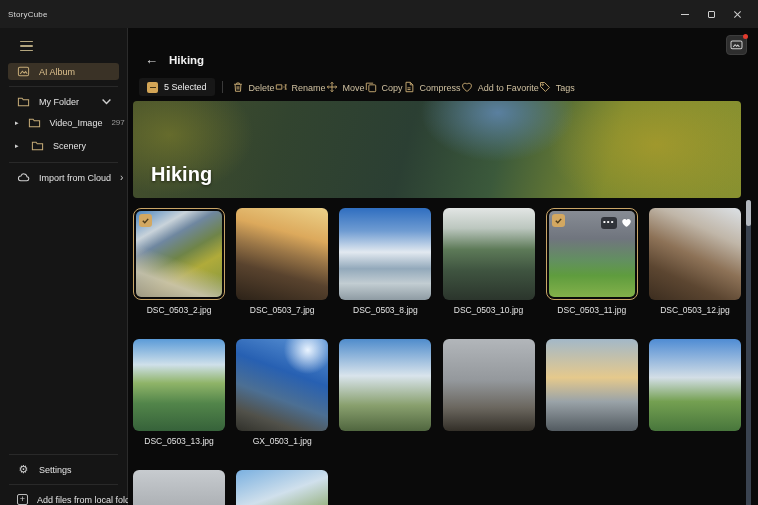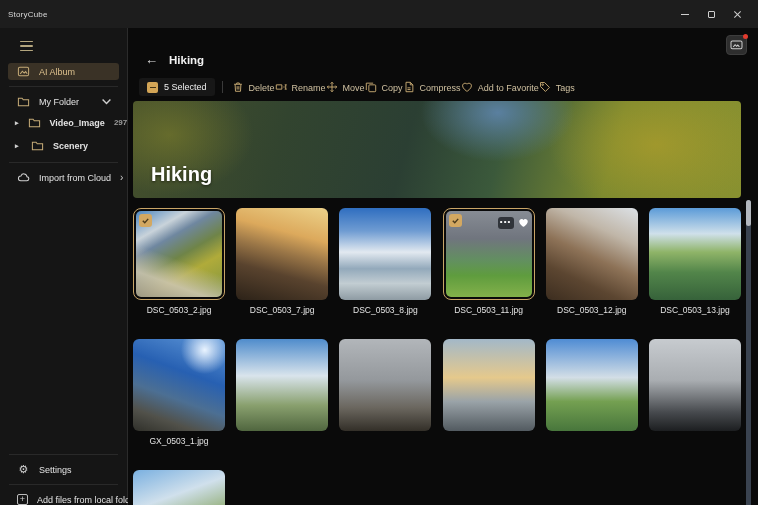--- a/index.html
+++ b/index.html
@@ -22,21 +22,21 @@
   .sidebar { width:128px; background:#151515; border-right:1px solid #2b2b2b; display:flex; flex-direction:column; padding-top:6px; }
   .main { flex:1; background:#0a0a0a; position:relative; }
 
   
   .hamburger { width:30px; height:20px; display:flex; flex-direction:column; justify-content:center; gap:3px; padding-left:12px; margin:2px 0 6px 18px; cursor:pointer; }
   .hamburger i { display:block; width:13px; height:1.6px; background:#b4a67e; border-radius:1px; margin-left:-10px; }
   .side-item { display:flex; align-items:center; gap:9px; height:17px; margin:1px 8px; padding:0 6px 0 9px; border-radius:3px; color:#e3e3e3; font-size:9px; cursor:pointer; }
   .side-item.selected { background:#3a3226; color:#dcc08d; }
   .side-item .lbl { flex:1; white-space:nowrap; }
   .side-item .cnt { color:#9b9b9b; font-size:8px; }
-  .side-item.sub { margin-left:8px; padding-left:7px; height:21px;font-weight:bold; }
+  .side-item.sub { margin-left:8px; padding-left:7px; height:21px; }
   .exp { color:#cfcfcf; font-size:7px; width:7px; }
   .divider { height:1px; background:#292929; margin:5px 9px; }
   .spacer { flex:1; }
   .icon-svg { display:inline-flex; width:13px; height:13px; flex:0 0 13px; align-items:center; justify-content:center; }
   .icon-svg svg { width:13px; height:13px; }
   .tan { color:#c5ab77; }
   .lite { color:#cfcfcf; }
   .gear-glyph { font-size:11px; color:#cfcfcf; width:13px; text-align:center; }
   .plus-sq { width:11px; height:11px; border:1px solid #bdbdbd; border-radius:2px; color:#cfcfcf; font-size:9px; line-height:9px; text-align:center; flex:0 0 11px; }
 
@@ -310,20 +310,27 @@
 
   <div class="cell">
     <div class="thumb">
       <div class="ph" style="background: linear-gradient(rgb(47, 110, 192) 0%, rgb(111, 156, 210) 25%, rgb(226, 233, 240) 48%, rgb(147, 169, 187) 66%, rgb(194, 205, 210) 82%, rgb(142, 155, 163) 100%);"></div>
 
     </div>
     <div class="caption">DSC_0503_8.jpg</div>
   </div>
 
 
+  <div class="cell">
+    <div class="thumb">
+      <div class="ph" style="background: linear-gradient(rgb(226, 229, 228) 0%, rgb(188, 199, 191) 22%, rgb(93, 122, 88) 45%, rgb(63, 84, 64) 68%, rgb(43, 53, 44) 100%);"></div>
+
+    </div>
+    <div class="caption">DSC_0503_10.jpg</div>
+  </div>
 
   <div class="cell sel hov">
     <div class="thumb">
       <div class="ph" style="background: linear-gradient(rgb(135, 140, 148) 0%, rgb(112, 117, 126) 32%, rgb(98, 144, 95) 58%, rgb(95, 156, 62) 75%, rgb(131, 177, 74) 100%);"></div>
       <span class="cb">
         <svg viewBox="0 0 10 10" fill="none" stroke="#4a3a1c" stroke-width="1.6">
                 <path d="M2 5.2l2.2 2.2L8 3.2"></path>
               </svg>
       </span>
       <span class="hov-controls">

